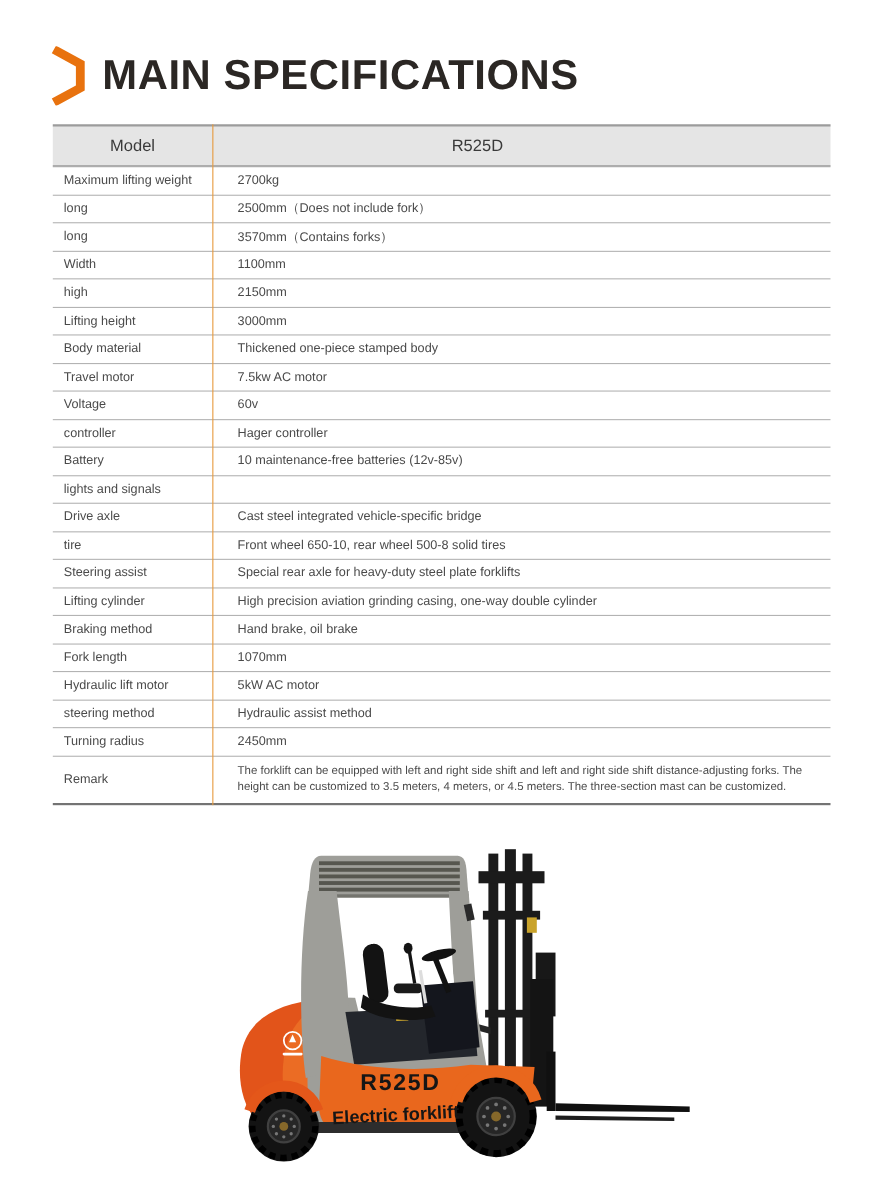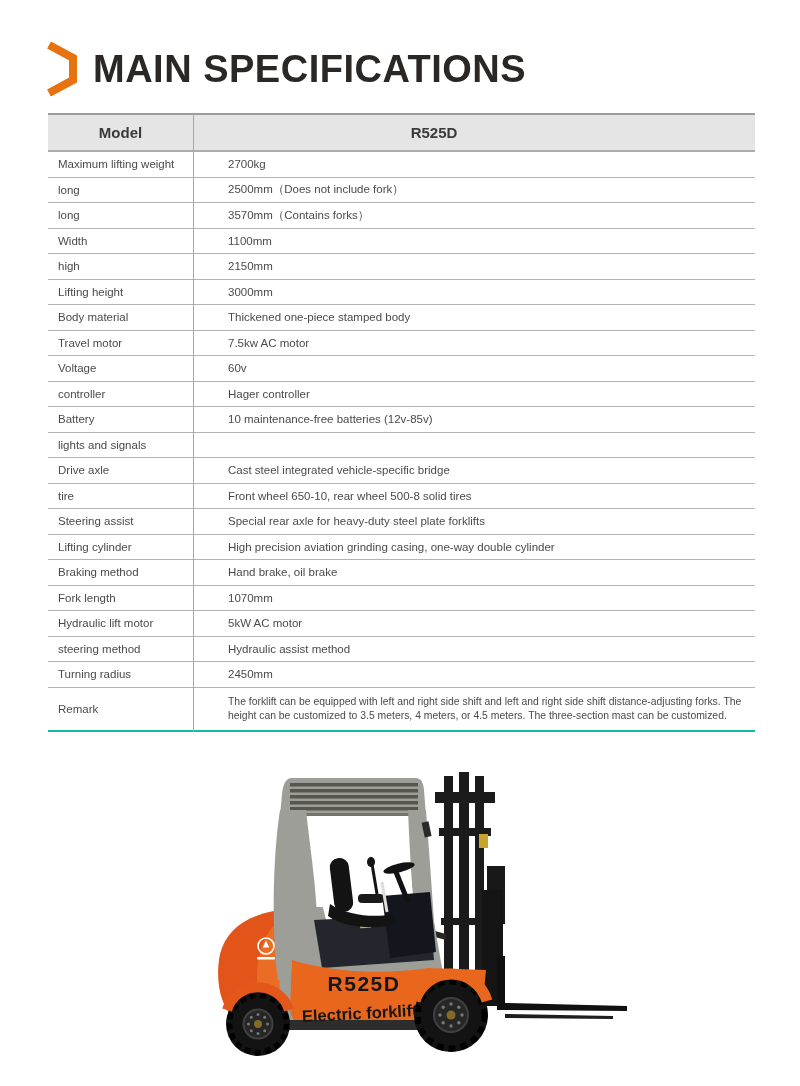--- a/index.html
+++ b/index.html
@@ -17,28 +17,28 @@
   .page{position:relative;width:800px;height:764px;background:#fff;}
 
   
   .title-row{position:absolute;left:46px;top:42px;display:flex;align-items:center;gap:15px;}
   .chevron{width:32px;height:54px;display:block;}
   .page-title{font-size:38px;font-weight:bold;color:var(--text-dark);letter-spacing:0.5px;line-height:54px;}
 
   
   .spec-table{position:absolute;left:48px;top:113px;width:707px;}
   .thead{display:flex;height:39px;background:var(--header-bg);border-top:2px solid #9C9C9C;border-bottom:2px solid #ADADAD;}
-  .th{display:flex;align-items:center;justify-content:center;font-size:15px;font-weight:bold;color:#3A3A3A;}
+  .th{display:flex;align-items:center;justify-content:center;font-size:15px;font-weight:normal;color:#3A3A3A;}
   .th-model{width:145px;}
   .th-value{flex:1;padding-right:80px;}
-  .spec-rows{border-bottom:2px solid #14b8a6;}
+  .spec-rows{border-bottom:2px solid #737373;}
   .row{display:flex;height:25.5px;border-bottom:1px solid var(--line-gray);align-items:center;}
   .row:last-child{border-bottom:none;}
   .row .label{width:145px;padding-left:10px;font-size:11.5px;color:var(--text-gray);flex-shrink:0;}
-  .row .value{flex:1;padding:0 8px 0 35px;font-size:11.5px;color:var(--text-gray);white-space:nowrap;}
+  .row .value{flex:1;padding:0 8px 0 23px;font-size:11.5px;color:var(--text-gray);white-space:nowrap;}
   .row.tall{height:auto;min-height:42px;}
   .row.tall .value{white-space:normal;font-size:10.4px;line-height:14px;padding-top:5px;padding-bottom:5px;}
   .col-divider{position:absolute;left:145px;top:0;bottom:0;width:1px;background:var(--divider-orange);}
 
   
   .forklift-wrap{position:absolute;left:180px;top:770px;width:450px;height:300px;}
   .forklift-wrap svg{width:100%;height:100%;display:block;}
   svg text{font-family:"Liberation Sans",sans-serif;}
 </style>
 </head>

